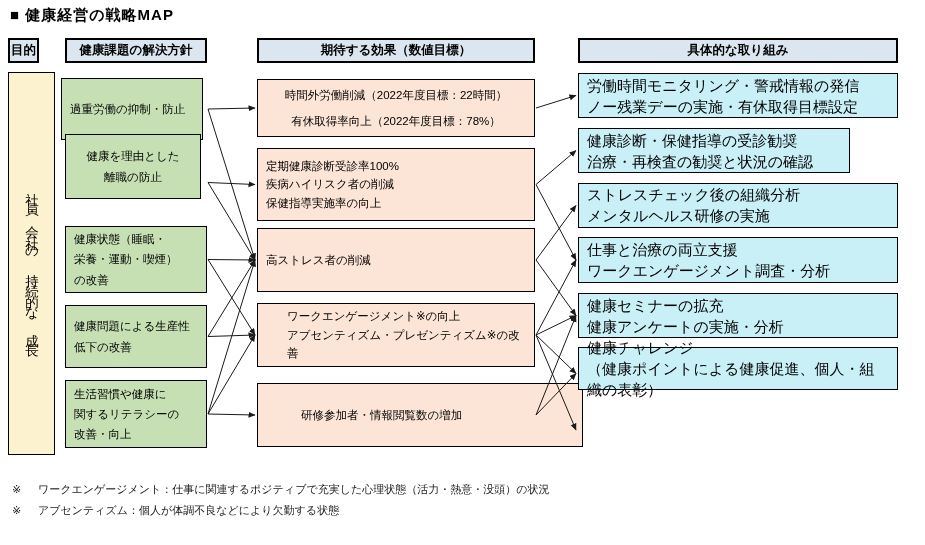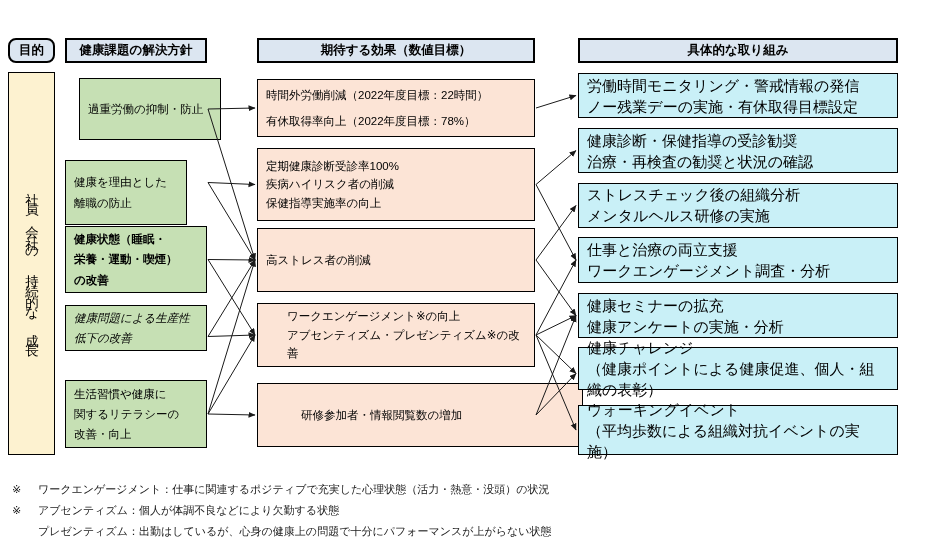--- a/index.html
+++ b/index.html
@@ -2,21 +2,21 @@
 <html style="--header-bg: #dce6f1; --purpose-bg: #fdf2d0; --policy-bg: #c6e0b4; --effect-bg: #fce4d6; --action-bg: #c9f0f7;"><head>
 <meta charset="utf-8">
 <style>
   html,body{margin:0;padding:0;background:#fff;}
   body{font-family:"Liberation Sans","DejaVu Sans",sans-serif;color:#000;}
   #canvas{position:relative;width:925px;height:545px;background:#fff;overflow:hidden;}
   #title{position:absolute;left:10px;top:6px;font-size:15px;font-weight:bold;letter-spacing:1px;}
   .hdr{position:absolute;top:38px;height:25px;box-sizing:border-box;border:2px solid #000;
        background:var(--header-bg,#dce6f1);display:flex;align-items:center;justify-content:center;
        font-size:12.5px;font-weight:bold;}
-  #hdr-purpose{left:8px;width:47px;border-radius:8px;}
+  #hdr-purpose{left:8px;width:31px;}
   #hdr-policy{left:65px;width:142px;}
   #hdr-effects{left:257px;width:278px;}
   #hdr-actions{left:578px;width:320px;}
   #purpose-box{position:absolute;left:8px;top:72px;width:47px;height:383px;box-sizing:border-box;
        border:1px solid #000;background:var(--purpose-bg,#fdf2d0);
        display:flex;align-items:center;justify-content:center;
        writing-mode:vertical-rl;text-orientation:upright;letter-spacing:11px;font-size:13.5px;}
   .box{position:absolute;box-sizing:border-box;border:1px solid #000;display:flex;flex-direction:column;
        justify-content:center;padding:2px 8px;white-space:pre-line;}
   .g{background:var(--policy-bg,#c6e0b4);font-size:11.5px;line-height:1.75;}
@@ -27,64 +27,63 @@
   #footnotes{position:absolute;left:12px;top:479px;font-size:11px;color:#1a1a1a;}
   .fn{display:flex;height:21px;align-items:center;}
   .fn .mk{width:26px;flex:0 0 26px;}
   .fn.indent .txt{margin-left:0px;}
 </style>
 </head>
 <body>
 
 <div id="canvas">
 
+  <div id="title">■ 健康経営の戦略MAP</div>
 
   <div class="hdr" id="hdr-purpose">目的</div>
   <div class="hdr" id="hdr-policy">健康課題の解決方針</div>
   <div class="hdr" id="hdr-effects">期待する効果（数値目標）</div>
   <div class="hdr" id="hdr-actions">具体的な取り組み</div>
 
   <div id="purpose-box">社員・会社の持続的な成長</div>
 
-  <div class="box g" id="g1" style="left: 79px; top: 78px; width: 142px; height: 62px;">過重労働の抑制・防止</div>
-  <div class="box g" id="g2" style="left: 65px; top: 160px; width: 122px; height: 65px;">健康を理由とした
+  <div class="box g" id="g1" style="left: 61px; top: 78px; width: 142px; height: 62px;">過重労働の抑制・防止</div>
+  <div class="box g" id="g2" style="left: 65px; top: 134px; width: 136px; height: 65px; text-align: center;">健康を理由とした
 離職の防止</div>
-  <div class="box g" id="g3" style="left: 65px; top: 226px; width: 142px; height: 67px; font-weight: bold;">健康状態（睡眠・
+  <div class="box g" id="g3" style="left: 65px; top: 226px; width: 142px; height: 67px;">健康状態（睡眠・
 栄養・運動・喫煙）
 の改善</div>
-  <div class="box g" id="g4" style="left: 65px; top: 305px; width: 142px; height: 46px; font-style: italic;">健康問題による生産性
+  <div class="box g" id="g4" style="left: 65px; top: 305px; width: 142px; height: 63px;">健康問題による生産性
 低下の改善</div>
   <div class="box g" id="g5" style="left: 65px; top: 380px; width: 142px; height: 68px;">生活習慣や健康に
 関するリテラシーの
 改善・向上</div>
 
-  <div class="box o" id="o1" style="left: 257px; top: 79px; width: 278px; height: 58px;">時間外労働削減（2022年度目標：22時間）
+  <div class="box o" id="o1" style="left: 257px; top: 79px; width: 278px; height: 58px; text-align: center;">時間外労働削減（2022年度目標：22時間）
 有休取得率向上（2022年度目標：78%）</div>
   <div class="box o" id="o2" style="left: 257px; top: 148px; width: 278px; height: 73px;">定期健康診断受診率100%
 疾病ハイリスク者の削減
 保健指導実施率の向上</div>
   <div class="box o" id="o3" style="left: 257px; top: 228px; width: 278px; height: 64px;">高ストレス者の削減</div>
   <div class="box o" id="o4" style="left: 257px; top: 303px; width: 278px; height: 64px; padding-left: 29px;">ワークエンゲージメント※の向上
 アブセンティズム・プレゼンティズム※の改善</div>
   <div class="box o" id="o5" style="left: 257px; top: 383px; width: 326px; height: 64px; padding-left: 43px;">研修参加者・情報閲覧数の増加</div>
 
   <div class="box c" id="c1" style="left: 578px; top: 73px; width: 320px; height: 45px;">労働時間モニタリング・警戒情報の発信
 ノー残業デーの実施・有休取得目標設定</div>
-  <div class="box c" id="c2" style="left: 578px; top: 128px; width: 320px; height: 45px;">健康診断・保健指導の受診勧奨
+  <div class="box c" id="c2" style="left: 578px; top: 128px; width: 272px; height: 45px;">健康診断・保健指導の受診勧奨
 治療・再検査の勧奨と状況の確認</div>
   <div class="box c" id="c3" style="left: 578px; top: 183px; width: 320px; height: 45px; font-family: Liberation Serif, serif;">ストレスチェック後の組織分析
 メンタルヘルス研修の実施</div>
   <div class="box c" id="c4" style="left: 578px; top: 237px; width: 320px; height: 46px;">仕事と治療の両立支援
 ワークエンゲージメント調査・分析</div>
   <div class="box c" id="c5" style="left: 578px; top: 293px; width: 320px; height: 45px;">健康セミナーの拡充
 健康アンケートの実施・分析</div>
   <div class="box c" id="c6" style="left: 578px; top: 347px; width: 320px; height: 43px;">健康チャレンジ
 （健康ポイントによる健康促進、個人・組織の表彰）</div>
-  <div class="box c" id="c7" style="left: 578px; top: 405px; width: 320px; height: 50px;">ウォーキングイベント
-（平均歩数による組織対抗イベントの実施）</div>
 
   <svg id="arrows" xmlns="http://www.w3.org/2000/svg">
     <defs>
       <marker id="arrowhead" markerWidth="8" markerHeight="8" refX="6.5" refY="3" orient="auto">
         <path d="M0,0 L7,3 L0,6 Z" fill="#1a1a1a"></path>
       </marker>
     </defs>
     <g id="edge-layer">
         <line x1="208" y1="109" x2="255" y2="108" stroke="#1a1a1a" stroke-width="1" marker-end="url(#arrowhead)"></line>
         <line x1="208" y1="109" x2="255" y2="260" stroke="#1a1a1a" stroke-width="1" marker-end="url(#arrowhead)"></line>
@@ -113,19 +112,15 @@
 
   <div id="footnotes">
     <div class="fn">
       <span class="mk">※</span>
       <span class="txt">ワークエンゲージメント：仕事に関連するポジティブで充実した心理状態（活力・熱意・没頭）の状況</span>
     </div>
     <div class="fn">
       <span class="mk">※</span>
       <span class="txt">アブセンティズム：個人が体調不良などにより欠勤する状態</span>
     </div>
-    <div class="fn indent">
-      <span class="mk"></span>
-      <span class="txt">プレゼンティズム：出勤はしているが、心身の健康上の問題で十分にパフォーマンスが上がらない状態</span>
-    </div>
   </div>
 
 </div>
 
 </body></html>

